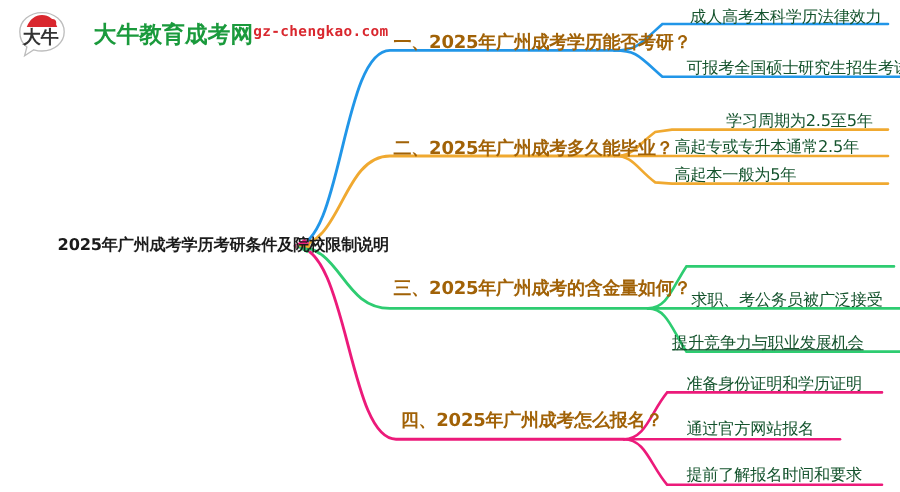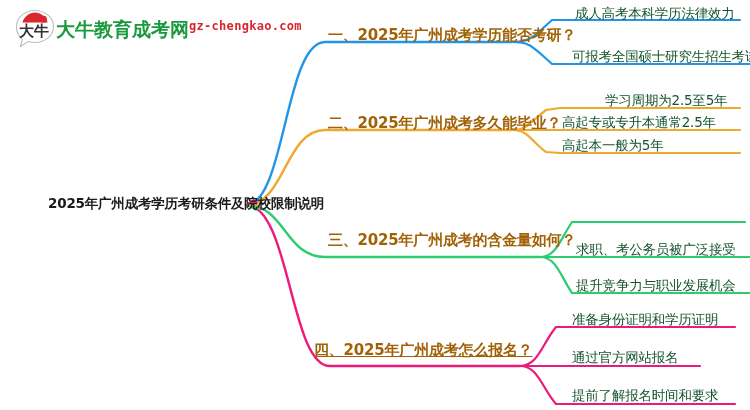--- a/index.html
+++ b/index.html
@@ -26,21 +26,21 @@
 
   
   .logo-block {
     position: absolute;
     left: 14px;
     top: 7px;
     width: 180px;
     height: 44px;
     display: flex;
     align-items: center;
-    gap: 0;
+    gap: 22px;
   }
   .logo-mark {
     position: relative;
     width: 42px;
     height: 40px;
     flex: 0 0 auto;
   }
   .logo-mark svg { display: block; }
   .logo-words {
     display: flex;
@@ -159,20 +159,20 @@
   <div class="l2" style="left:575px; top:5px;">成人高考本科学历法律效力</div>
   <div class="l2" style="left:572px; top:48px;">可报考全国硕士研究生招生考试</div>
 
   <div class="l1" style="left:328px; top:114px;">二、2025年广州成考多久能毕业？</div>
   <div class="l2" style="left:562px; top:92px;margin-left:43px;">学习周期为2.5至5年</div>
   <div class="l2" style="left:562px; top:114px;text-align:right;">高起专或专升本通常2.5年</div>
   <div class="l2" style="left:562px; top:137px;">高起本一般为5年</div>
 
   <div class="l1" style="left:328px; top:231px;">三、2025年广州成考的含金量如何？</div>
   <div class="l2" style="left:576px; top:241px;">求职、考公务员被广泛接受</div>
-  <div class="l2" style="left:576px; top:277px;">提升竞争力与职业发展机会</div>
+  <div class="l2" style="left:560px; top:277px;text-decoration:underline;">提升竞争力与职业发展机会</div>
 
-  <div class="l1" style="left:314px; top:341px;text-decoration:underline;">四、2025年广州成考怎么报名？</div>
+  <div class="l1" style="left:334px; top:341px;">四、2025年广州成考怎么报名？</div>
   <div class="l2" style="left:572px; top:311px;">准备身份证明和学历证明</div>
   <div class="l2" style="left:572px; top:349px;">通过官方网站报名</div>
   <div class="l2" style="left:572px; top:387px;">提前了解报名时间和要求</div>
 
 </div>
 
 </body></html>

